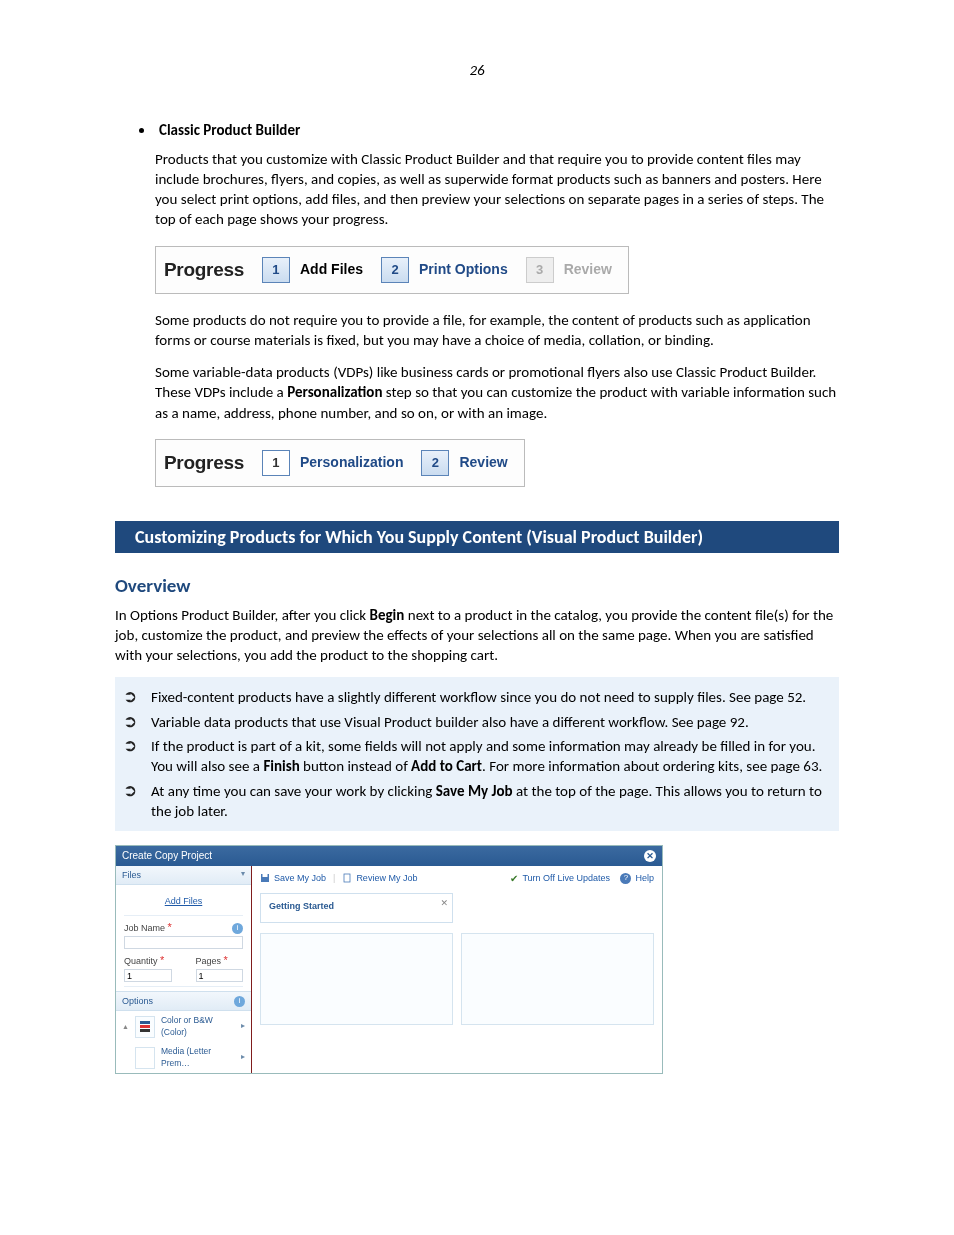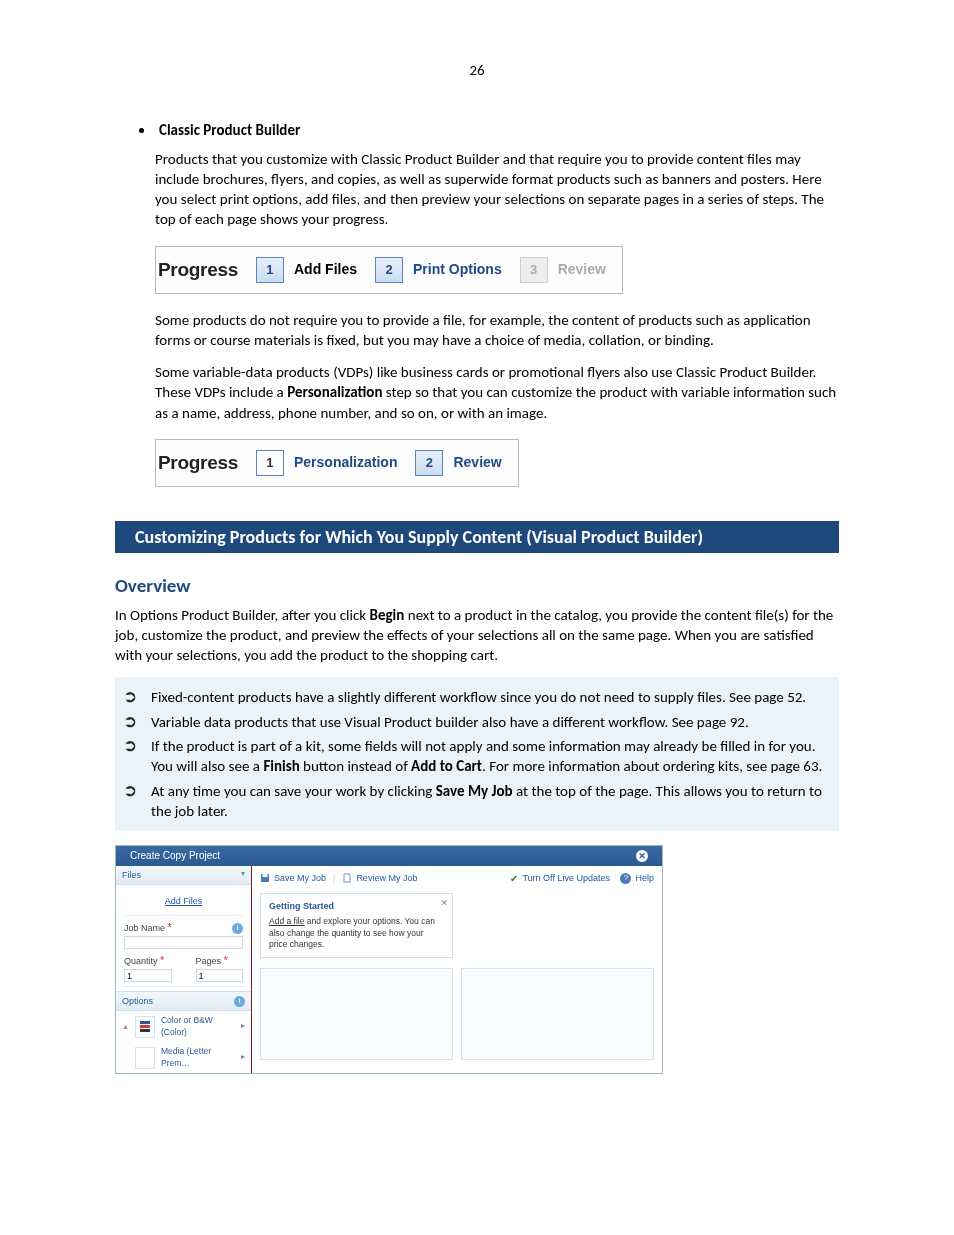--- a/index.html
+++ b/index.html
@@ -6,29 +6,29 @@
     font-family: Calibri, "Segoe UI", Arial, sans-serif;
     font-size: 15px;
     color: #000;
     background: #fff;
     margin: 0;
     padding: 60px 115px 60px 115px;
     width: 954px;
     box-sizing: border-box;
     line-height: 1.35;
   }
-  .page-num { text-align: center; margin-bottom: 40px; font-size: 15px; }
+  .page-num { text-align: center; margin-bottom: 40px; font-size: 15px; font-style: italic; }
   ul.bulleted { list-style: disc; margin: 0 0 8px 0; padding-left: 40px; }
   ul.bulleted > li { padding-left: 4px; margin-bottom: 6px; }
   .bold { font-weight: bold; }
   .para { margin: 6px 0 12px 0; }
   .indent { margin-left: 40px; }
 
   
-  .progress-wrap { border: 1px solid #bbb; display: inline-block; padding: 10px 16px 10px 2px; margin: 4px 0 10px 40px; background: #fdfdfd; }
+  .progress-wrap { border: 1px solid #bbb; display: inline-block; padding: 10px 16px 10px 8px; margin: 4px 0 10px 40px; background: #fdfdfd; }
   .progress-row { display: flex; align-items: center; gap: 18px; }
   .progress-label { font-family: Verdana, Arial, sans-serif; font-weight: bold; font-size: 19px; color: #222; letter-spacing: -0.3px; }
   .step { display: flex; align-items: center; gap: 10px; }
   .step-num { width: 26px; height: 24px; border: 1px solid #5b84b8; display: flex; align-items: center; justify-content: center; font-weight: bold; font-size: 13px; font-family: Verdana, Arial, sans-serif; }
   .step-num.active { background: linear-gradient(#e8f0fa,#cadcf0); color: #204a87; }
   .step-num.current { background: #fff; color: #333; }
   .step-num.inactive { background: #eee; color: #aaa; border-color: #ccc; }
   .step-txt { font-family: Verdana, Arial, sans-serif; font-weight: bold; font-size: 14px; }
   .step-txt.active-t { color: #000; }
   .step-txt.link-t { color: #204a87; }
@@ -39,21 +39,21 @@
   h3.overview { color: #1f497d; font-size: 19px; margin: 18px 0 6px 0; font-weight: bold; }
 
   
   .notebox { background: #eaf2fa; padding: 6px 8px 6px 8px; margin: 10px 0 14px 0; }
   .note-row { display: flex; align-items: flex-start; margin: 4px 0; }
   .note-icon { flex: 0 0 28px; font-size: 17px; color: #222; line-height: 1.2; }
   .note-text { flex: 1; }
 
   
   .app { border: 1px solid #9bb; width: 546px; margin-left: 0; font-family: Arial, sans-serif; font-size: 9px; color: #333; }
-  .app-titlebar { background: linear-gradient(#3b6aa0,#2a5a92); color: #fff; padding: 3px 14px; font-size: 10px; display:flex; justify-content:space-between; align-items:center; }
+  .app-titlebar { background: linear-gradient(#3b6aa0,#2a5a92); color: #fff; padding: 3px 6px; font-size: 10px; display:flex; justify-content:space-between; align-items:center; }
   .app-close { width:12px; height:12px; border-radius:50%; background:#fff; color:#2a5a92; display:flex; align-items:center; justify-content:center; font-size:9px; font-weight:bold; }
   .app-body { display: flex; background: #fff; }
   .app-side { width: 135px; border-right: 1px solid #7f1d1d; }
   .side-hdr { background: linear-gradient(#f2f7fc,#e1ecf6); padding: 3px 6px; font-size: 9px; color: #2a5a92; display:flex; justify-content:space-between; align-items:center; border-bottom:1px solid #cfe0ee; }
   .side-hdr .caret { font-size:8px; color:#6a8aaa; }
   .side-add { text-align: center; padding: 10px 0 6px 0; }
   .side-add a { color: #1f5aa8; font-size: 9px; text-decoration: underline; }
   .side-sep { height:1px; background:#e6eef6; margin:2px 8px; }
   .side-field { padding: 4px 8px 2px 8px; }
   .side-label { font-size: 9px; color: #444; }
@@ -253,23 +253,20 @@
           <a href="#">Turn Off Live Updates</a>
           &nbsp;
           <span class="helpdot">?</span>
           <a href="#">Help</a>
         </div>
       </div>
       <div style="display:flex; gap:10px;">
         <div class="tip">
           <span class="tip-close">✕</span>
           <div class="tip-title">Getting Started</div>
-          <div>
-            <span class="u">Add a file</span><span> and explore your options. You can also change the quantity to see how your price changes.</span>
-          </div>
         </div>
         <div style="flex:1;"></div>
       </div>
       <div class="preview-row">
         <div class="preview-pane"></div>
         <div class="preview-pane"></div>
       </div>
     </div>
   </div>
 </div>

